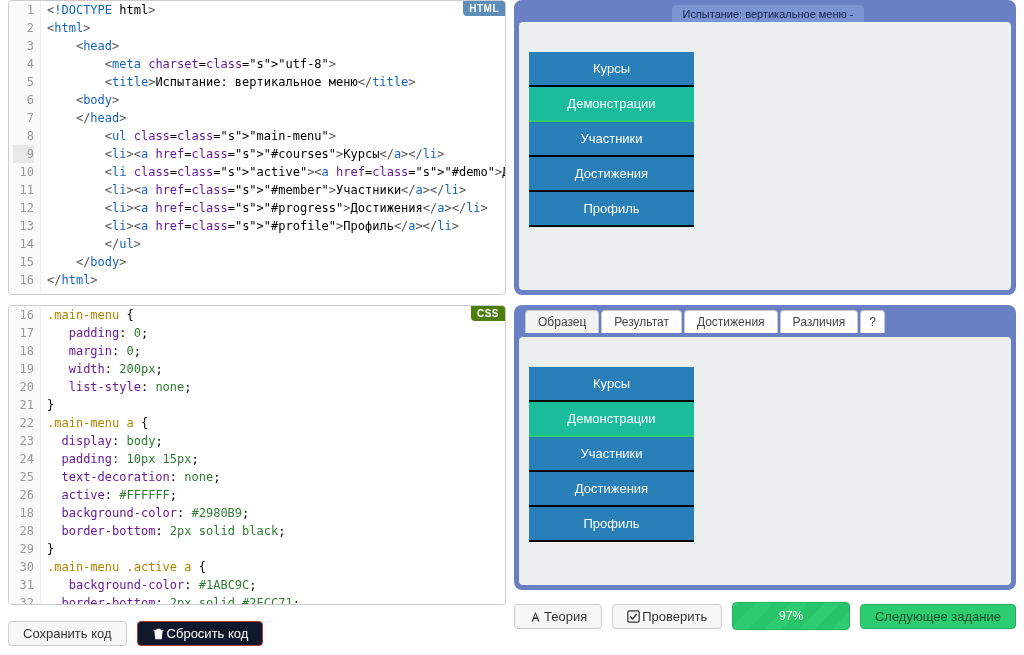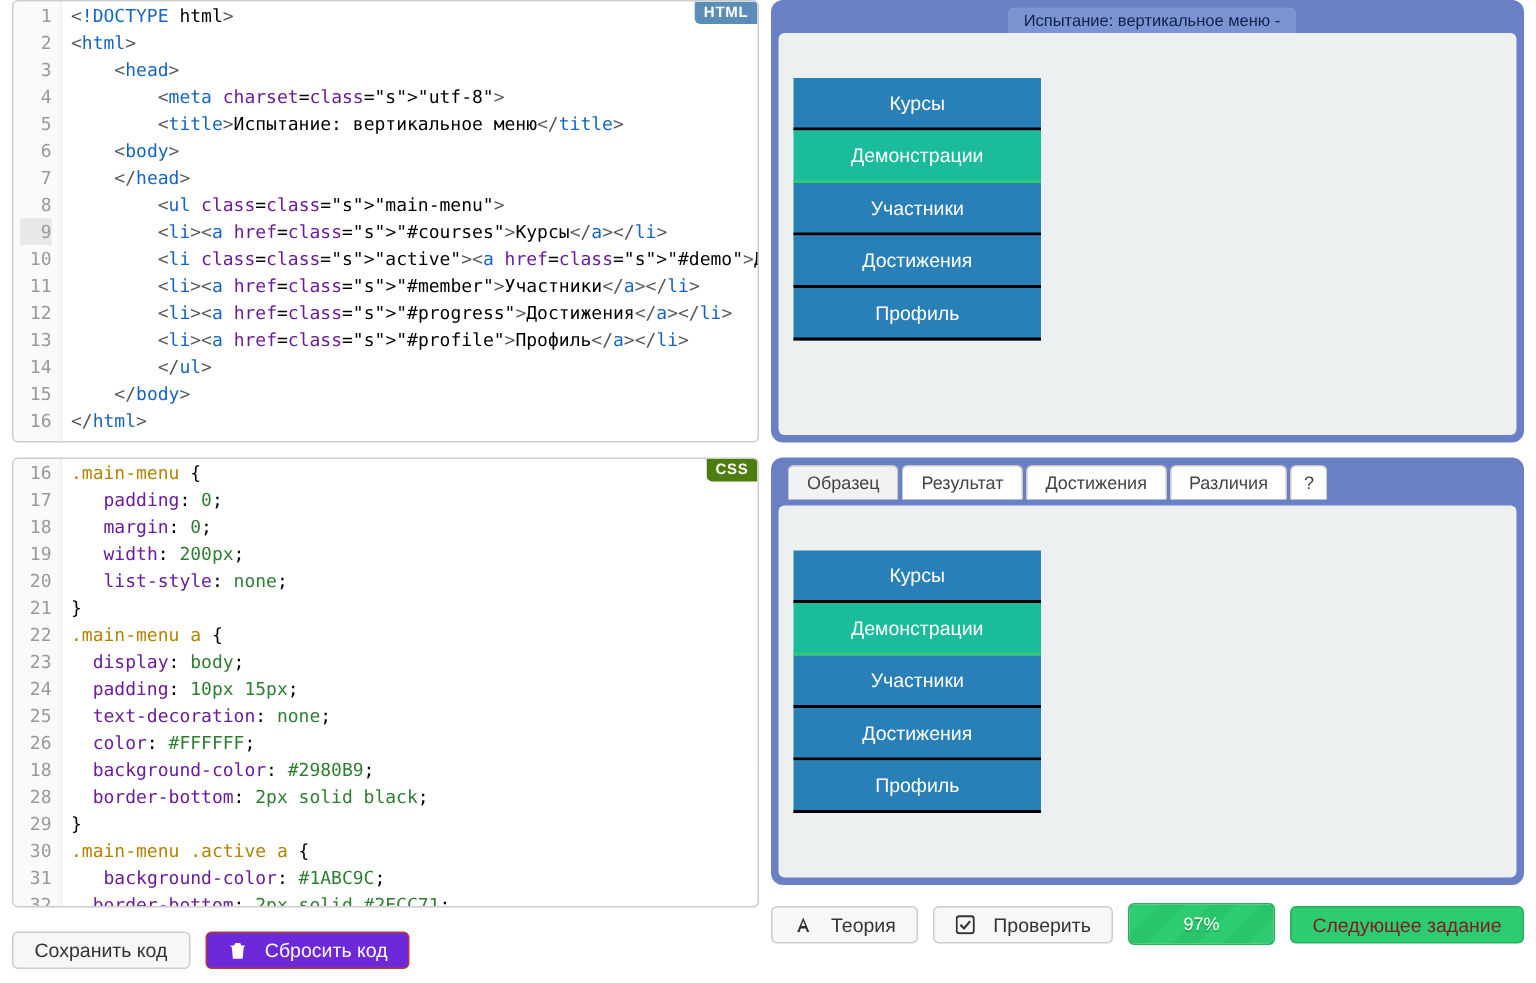--- a/index.html
+++ b/index.html
@@ -70,31 +70,31 @@
   .a   { color: #6a1b9a; }  
   .v   { color: #2e7d32; }  
   .sel { color: #b08400; }  
   .p   { color: #555; }     
   .lines div, .gutter div { white-space: pre; }
 
   .btn-row { display: flex; gap: 10px; margin-top: 6px; }
   .btn {
     display: inline-flex;
     align-items: center;
-    gap: 12px;
+    gap: 2px;
     border-radius: 4px;
     padding: 4px 14px;
     font-size: 13px;
     cursor: pointer;
     border: 1px solid #ccc;
     background: #f7f7f7;
     color: #333;
   }
-  .btn.red { background: #6d28d9; border-color: #c0392b; color: #fff; align-items: center; }
-  .btn.green { background: #2ecc71; border-color: #27ae60; color: #7f1d1d; }
+  .btn.red { background: #0f172a; border-color: #c0392b; color: #fff; align-items: center; }
+  .btn.green { background: #2ecc71; border-color: #27ae60; color: #14532d; }
 
   
   .preview-panel {
     background: #6981c4;
     border-radius: 8px;
     padding: 5px;
     margin-bottom: 10px;
     text-align: center;
   }
   .preview-tab {
@@ -249,21 +249,21 @@
           <div><span class="sel">.main-menu </span>{</div>
           <div>   <span class="a">padding</span>: <span class="v">0</span>;</div>
           <div>   <span class="a">margin</span>: <span class="v">0</span>;</div>
           <div>   <span class="a">width</span>: <span class="v">200px</span>;</div>
           <div>   <span class="a">list-style</span>: <span class="v">none</span>;</div>
           <div>}</div>
           <div><span class="sel">.main-menu a </span>{</div>
           <div>  <span class="a">display</span>: <span class="v">body</span>;</div>
           <div>  <span class="a">padding</span>: <span class="v">10px 15px</span>;</div>
           <div>  <span class="a">text-decoration</span>: <span class="v">none</span>;</div>
-          <div>  <span class="a">color</span>: <span class="v">#FFFFFF</span>;</div>
+          <div>  <span class="a">active</span>: <span class="v">#FFFFFF</span>;</div>
           <div>  <span class="a">background-color</span>: <span class="v">#2980B9</span>;</div>
           <div>  <span class="a">border-bottom</span>: <span class="v">2px solid black</span>;</div>
           <div>}</div>
           <div><span class="sel">.main-menu .active a </span>{</div>
           <div>   <span class="a">background-color</span>: <span class="v">#1ABC9C</span>;</div>
           <div>  <span class="a">border-bottom</span>: <span class="v">2px solid #2ECC71</span>;</div>
         </div>
     </div>
   </div>
 

